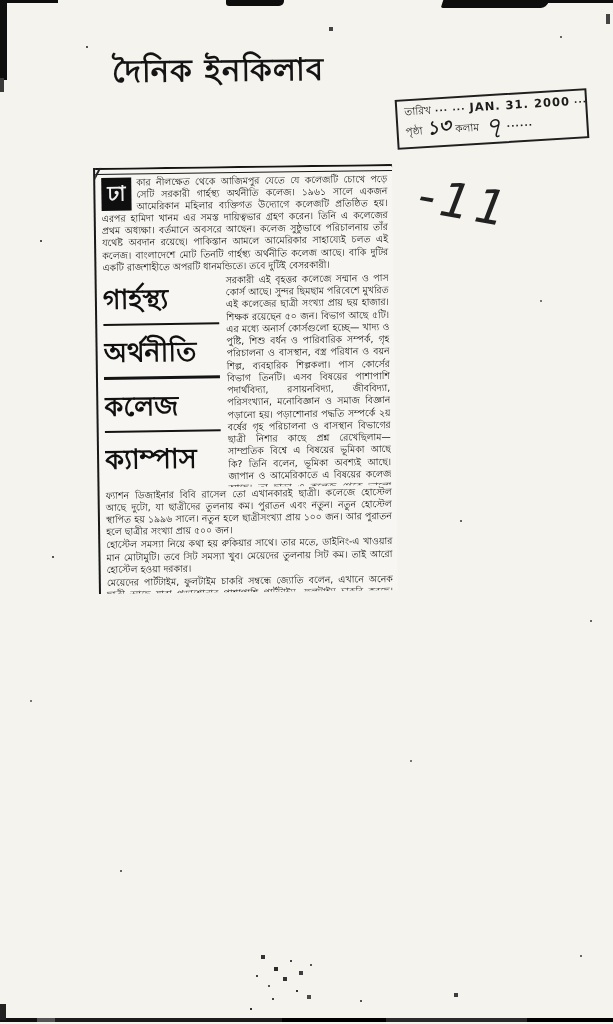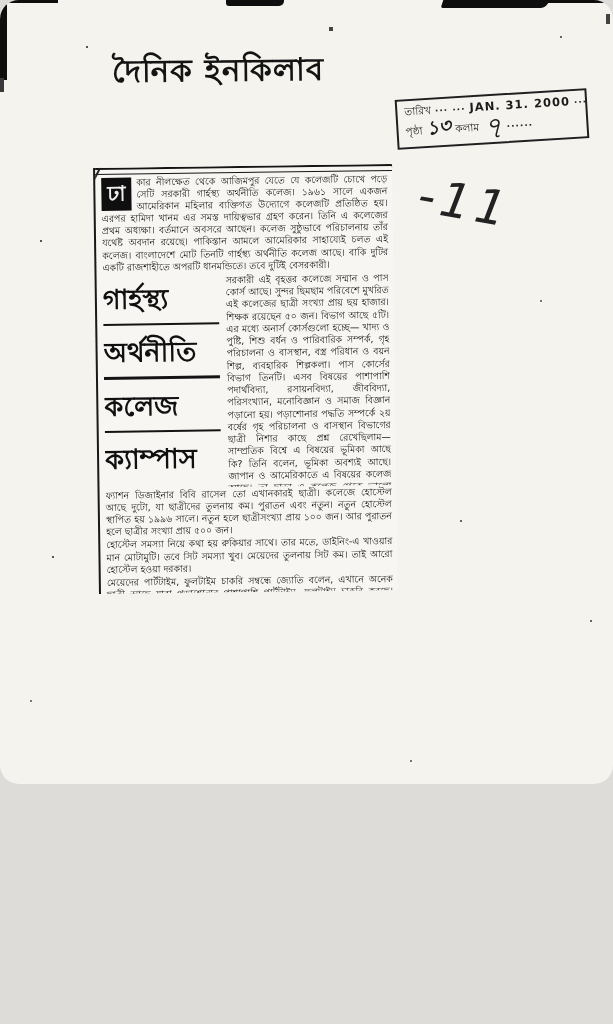--- a/index.html
+++ b/index.html
@@ -1,17 +1,17 @@
 <!DOCTYPE html>
 <html><head>
 <meta charset="utf-8">
 <style>
   html,body{margin:0;padding:0;}
   body{width:613px;height:1024px;background:#dddcd8;font-family:"DejaVu Sans",sans-serif;}
-  .sheet{position:relative;width:613px;height:784px;background:#f4f3ee;overflow:hidden;color:#1b1b1b;border-radius:19px;}
+  .sheet{position:relative;width:613px;height:1024px;background:#f4f3ee;overflow:hidden;color:#1b1b1b;}
 
   
   .art{position:absolute;background:#0e0e0e;}
   .art-left-strip{left:0;top:0;width:7px;height:80px;}
   .art-left-strip2{left:0;top:78px;width:4px;height:14px;background:#3a3a3a;}
   .art-top-left{left:0;top:0;width:58px;height:3px;}
   .art-top-mid{left:226px;top:0;width:58px;height:6px;border-radius:0 0 5px 3px;}
   .art-top-right{left:442px;top:0;width:106px;height:8px;transform:skewX(-18deg);border-radius:0 0 6px 2px;}
   .art-top-right2{left:540px;top:0;width:73px;height:3px;}
   .art-right-dot{left:606px;top:14px;width:4px;height:10px;background:#444;}

